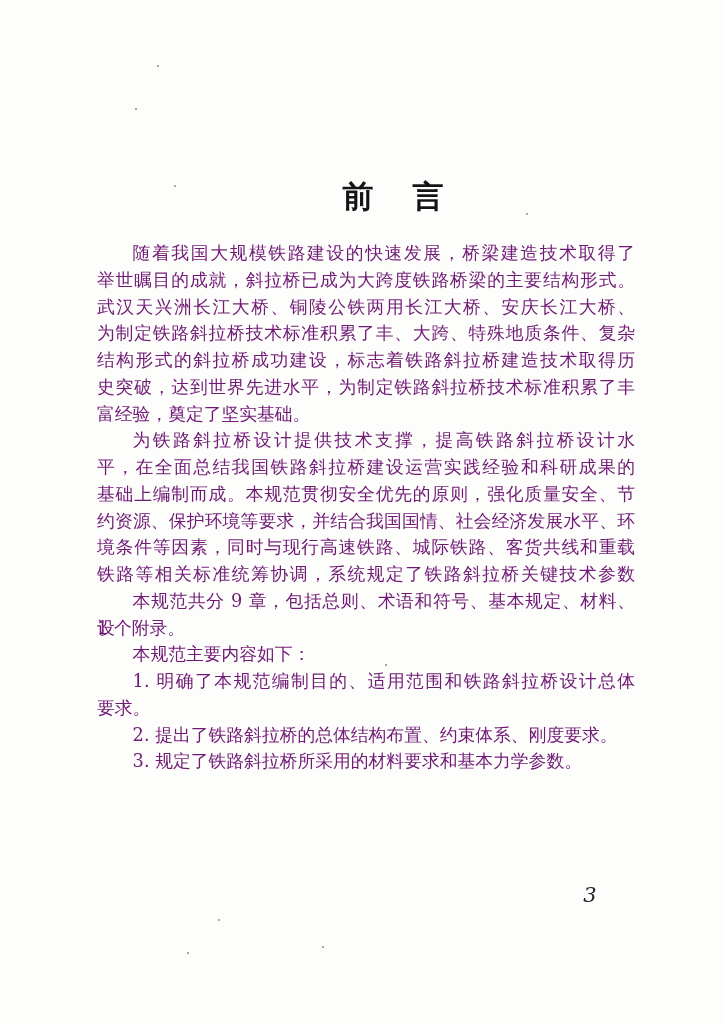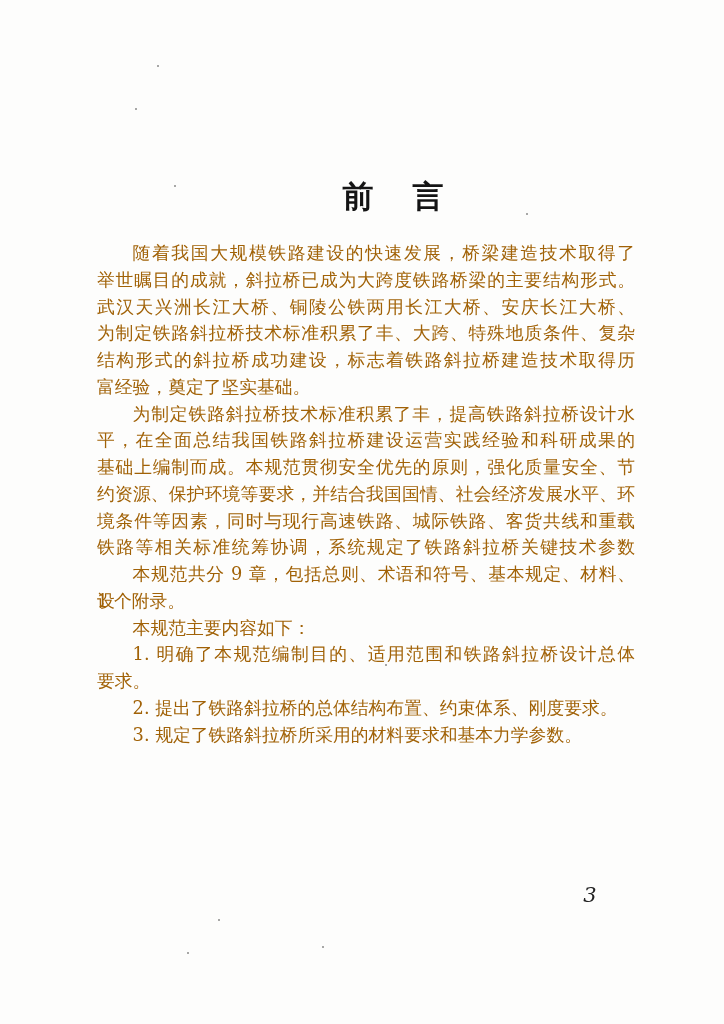--- a/index.html
+++ b/index.html
@@ -29,21 +29,21 @@
     color: #141414;
     padding-left: 33px;
   }
   .body-block {
     position: absolute;
     left: 97px;
     top: 240px;
     width: 538px;
     font-size: 17.8px;
     line-height: 26.75px;
-    color: #a16207;
+    color: #701a75;
   }
   .ln {
     height: 26.75px;
     white-space: normal;
   }
   
   .j {
     text-align: justify;
     text-align-last: justify;
     text-justify: inter-character;
@@ -77,22 +77,23 @@
 <div class="page">
 
   <h1 class="title">前　言</h1>
 
   <div class="body-block">
     <div class="ln j ind">随着我国大规模铁路建设的快速发展，桥梁建造技术取得了</div>
     <div class="ln j">举世瞩目的成就，斜拉桥已成为大跨度铁路桥梁的主要结构形式。</div>
     <div class="ln j">武汉天兴洲长江大桥、铜陵公铁两用长江大桥、安庆长江大桥、</div>
     <div class="ln j">为制定铁路斜拉桥技术标准积累了丰、大跨、特殊地质条件、复杂</div>
     <div class="ln j">结构形式的斜拉桥成功建设，标志着铁路斜拉桥建造技术取得历</div>
+    <div class="ln j">史突破，达到世界先进水平，为制定铁路斜拉桥技术标准积累了丰</div>
     <div class="ln">富经验，奠定了坚实基础。</div>
-    <div class="ln j ind">为制定铁路斜拉桥技术标准积累了丰，提高铁路斜拉桥设计水</div>
+    <div class="ln j ind">为铁路斜拉桥设计提供技术支撑，提高铁路斜拉桥设计水</div>
     <div class="ln j">平，在全面总结我国铁路斜拉桥建设运营实践经验和科研成果的</div>
     <div class="ln j">基础上编制而成。本规范贯彻安全优先的原则，强化质量安全、节</div>
     <div class="ln j">约资源、保护环境等要求，并结合我国国情、社会经济发展水平、环</div>
     <div class="ln j">境条件等因素，同时与现行高速铁路、城际铁路、客货共线和重载</div>
     <div class="ln j">铁路等相关标准统筹协调，系统规定了铁路斜拉桥关键技术参数</div>
     <div class="ln j ind">本规范共分 9 章，包括总则、术语和符号、基本规定、材料、设</div>
     <div class="ln">1 个附录。</div>
     <div class="ln ind">本规范主要内容如下：</div>
     <div class="ln j ind">1. 明确了本规范编制目的、适用范围和铁路斜拉桥设计总体</div>
     <div class="ln">要求。</div>

